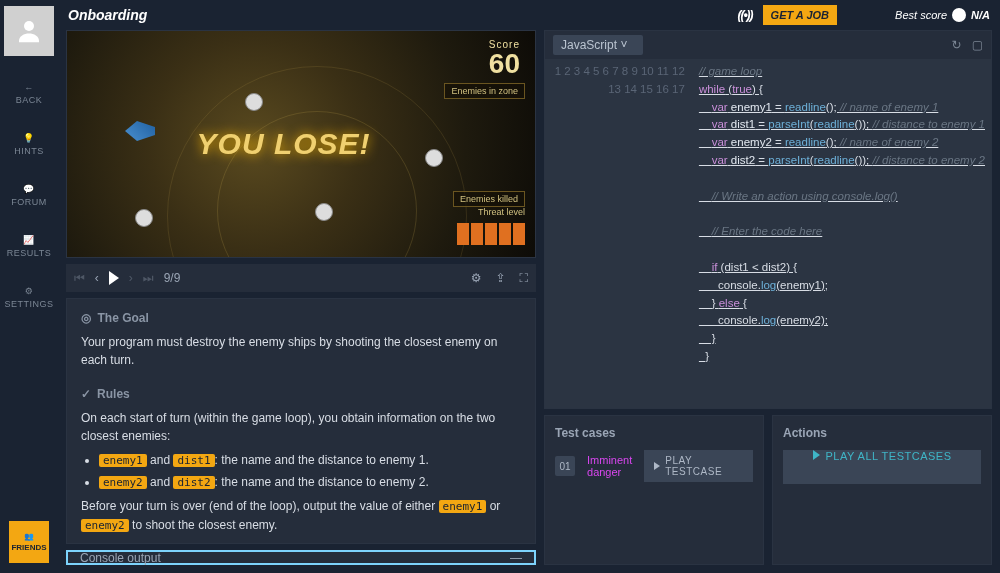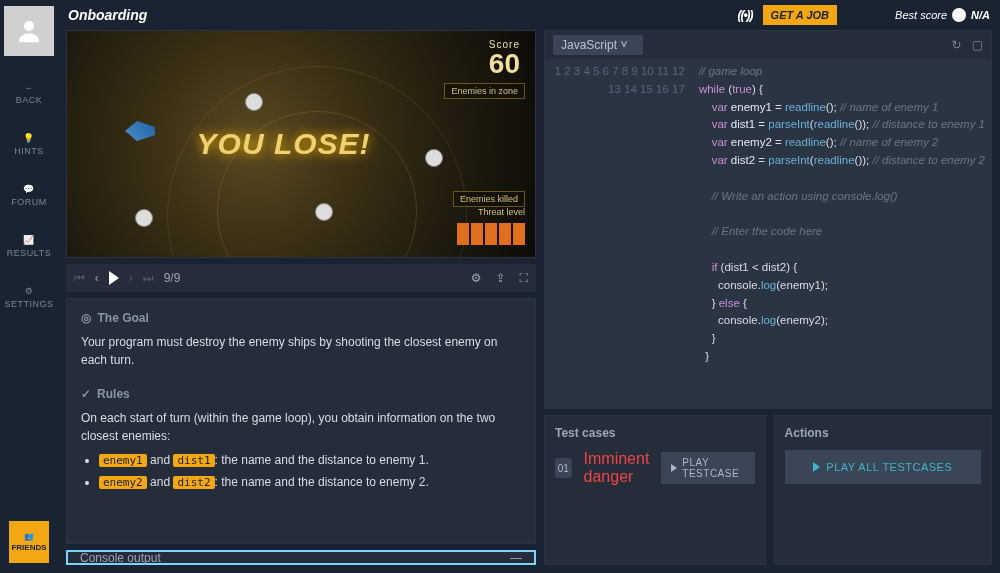--- a/index.html
+++ b/index.html
@@ -69,35 +69,35 @@
 
 .console-bar { height:15px; background:#252d3b; border:2px solid #7dd3fc; display:flex; align-items:center; padding:0 12px; color:#9aa5b5; justify-content:space-between; }
 
 
 .editor-wrap { flex:1; display:flex; flex-direction:column; border:1px solid #2a3342; background:#252d3b; overflow:hidden; }
 .editor-head { height:28px; display:flex; align-items:center; padding:0 8px; gap:0;justify-content:space-between; }
 .lang-sel { background:#3a4556; border:none; color:#bac4d0; padding:3px 16px 3px 8px; font-size:12px; border-radius:2px; position:relative; }
 .editor-head-right { margin-left:auto; display:flex; gap:10px; color:#7b8694; }
 .code { flex:1; background:#2b3442; font-family:Menlo,Consolas,monospace; font-size:11.5px; display:flex; overflow:hidden; line-height:1.55; }
 .gutter { background:#2b3442; color:#5a6576; text-align:right; padding:4px 8px 4px 4px; user-select:none; }
-.code-body { padding:4px 6px; white-space:pre; color:#d8dde5; }
+.code-body { padding:4px 6px; white-space:pre; color:#d8dde5;text-decoration:underline; }
 .kw { color:#c98fd9; } .bool { color:#c98fd9; } .var { color:#c98fd9; } .fn { color:#6db0d8; }
 .cm { color:#6a7684; font-style:italic; }
 .ident { color:#e2e8f0; }
 
 
 .bottom-row { display:flex; gap:8px; height:150px; }
 .panel { background:#252d3b; border:1px solid #2a3342; padding:10px; flex:1; display:flex; flex-direction:column; }
 .panel-title { color:#9aa5b5; font-weight:600; margin-bottom:10px; font-size:12px; }
 .tc-row { display:flex; align-items:center; gap:12px; margin-bottom:6px; }
 .tc-num { background:#3a4556; width:22px; height:20px; display:flex; align-items:center; justify-content:center; font-size:10px; color:#aeb8c6; border-radius:2px; }
-.tc-name { color:#ef4444; font-size:16px; flex:1; }
+.tc-name { color:#d946ef; font-size:11px; flex:1; }
 .tc-play { background:#3a4556; color:#aeb8c6; padding:5px 10px; font-size:10px; letter-spacing:.5px; display:flex; align-items:center; gap:5px; cursor:pointer; }
 .tc-play .tri { width:0;height:0;border-left:6px solid #aeb8c6;border-top:4px solid transparent;border-bottom:4px solid transparent; }
-.actions-panel .btn { background:#3a4556; height:34px; display:flex; align-items:center; justify-content:center; gap:6px; margin-bottom:8px; font-size:11px; letter-spacing:.5px; cursor:pointer; }
+.actions-panel .btn { background:#3a4556; height:34px; display:flex; align-items:flex-start; justify-content:center; gap:6px; margin-bottom:8px; font-size:11px; letter-spacing:.5px; cursor:pointer; }
 .btn-play-all { color:#3fb5c7; }
 .btn-play-all .tri { width:0;height:0;border-left:7px solid #3fb5c7;border-top:5px solid transparent;border-bottom:5px solid transparent; }
 .btn-submit { color:#f3a712; font-weight:600; }
 .btn-submit .chk::before { content:"✓"; color:#f3a712; margin-right:4px; }
 
 .icon { display:inline-flex; }
 </style>
 </head>
 <body>
 
@@ -210,20 +210,23 @@
           <ul>
             <li>
               <span class="chip">enemy1</span> and
               <span class="chip">dist1</span><span>: the name and the distance to enemy 1.</span>
             </li>
             <li>
               <span class="chip">enemy2</span> and
               <span class="chip">dist2</span><span>: the name and the distance to enemy 2.</span>
             </li>
           </ul>
+          <p>
+            <span>Before your turn is over (end of the loop), output the value of either </span><span class="chip">enemy1</span><span> or </span><span class="chip">enemy2</span><span> to shoot the closest enemy.</span>
+          </p>
         </div>
 
         <div class="console-bar">
           <span>Console output</span>
           <span class="icon">—</span>
         </div>
       </div>
 
       <div class="col-right">
         <div class="editor-wrap">

